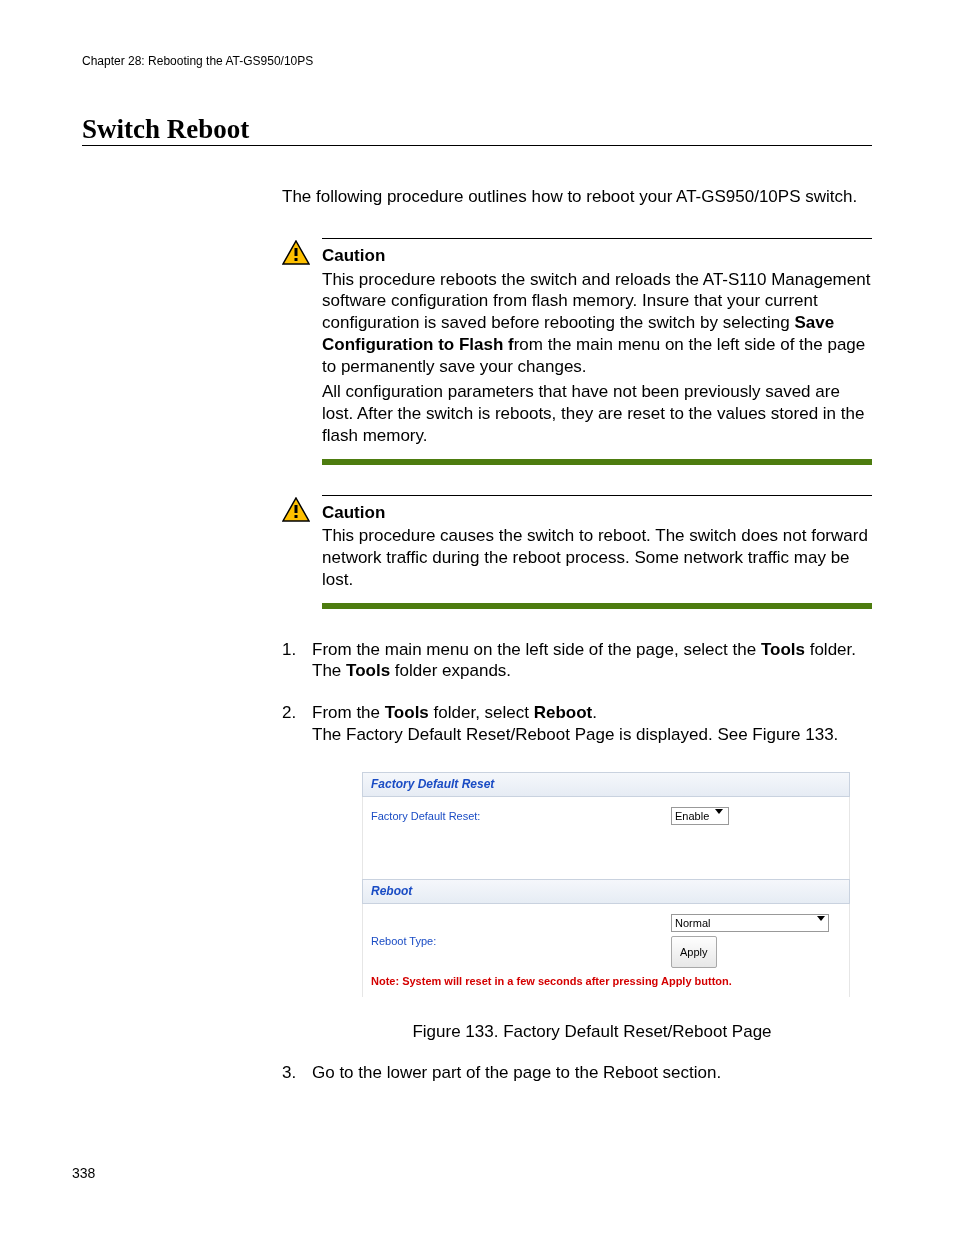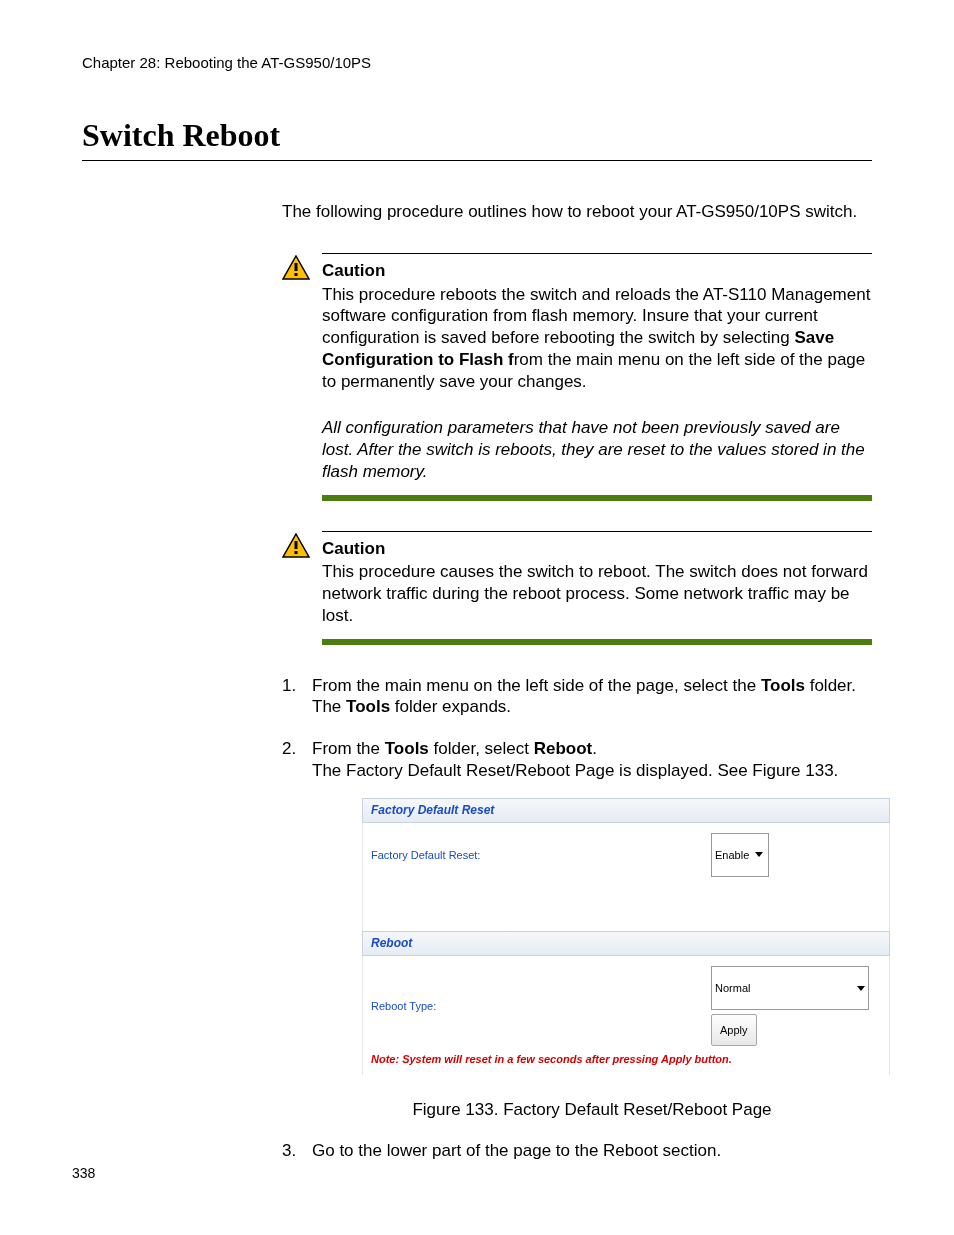--- a/index.html
+++ b/index.html
@@ -10,28 +10,27 @@
     color: #000;
   }
   .page {
     width: 954px;
     height: 1235px;
     position: relative;
     box-sizing: border-box;
     padding: 54px 82px 0 82px;
   }
   .chapter-header {
-    font-size: 15px;
+    font-size: 12px;
     margin-bottom: 46px;
   }
   .section-title {
     font-family: "Times New Roman", Times, serif;
     font-weight: bold;
-    font-size: 32px;
-    padding-bottom: 6px;
+    font-size: 27px;
     border-bottom: 1px solid #000;
     margin-bottom: 40px;
   }
   .content-col {
     margin-left: 200px;
     width: 590px;
     font-size: 17px;
     line-height: 1.28;
   }
   .intro { margin-bottom: 30px; }
@@ -48,43 +47,43 @@
     flex: 1;
     border-top: 1px solid #000;
     border-bottom: 6px solid #4d7c0f;
     padding: 6px 0 12px 0;
   }
   .callout-title {
     font-weight: bold;
     margin-bottom: 2px;
   }
   .callout-text { }
-  .callout-text .p2 { margin-top: 25px; font-style: italic; }
+  .callout-text .p2 { margin-top: 4px; }
   .bold { font-weight: bold; }
 
   ol.steps {
     list-style: none;
     padding: 0;
     margin: 0;
   }
   ol.steps > li {
     position: relative;
     padding-left: 30px;
     margin-bottom: 20px;
   }
   ol.steps > li .num {
     position: absolute;
     left: 0;
     top: 0;
   }
 
   
   .figure-wrap {
-    margin: 16px 0 14px 50px;
-    width: 528px;
+    margin: 26px 0 14px 50px;
+    width: 488px;
     font-size: 11px;
   }
   .panel-header {
     background: linear-gradient(#f5f7fb, #e6ecf4);
     border: 1px solid #c9d2df;
     border-bottom: 1px solid #c9d2df;
     padding: 4px 8px;
     color: #1a4cc4;
     font-weight: bold;
     font-style: italic;
@@ -109,25 +108,25 @@
   .field-label {
     color: #1a4cc4;
     font-size: 11px;
   }
   .field-control {
     width: 170px;
     text-align: left;
   }
   .select-box {
     display: inline-flex;
-    align-items: center;
+    align-items: flex-start;
     background: #fff;
     border: 1px solid #999;
     font-size: 11px;
-    padding: 14px 3px;
+    padding: 1px 3px;
     min-width: 50px;
   }
   .select-box.wide { min-width: 150px; justify-content: space-between; }
   .select-box .tri {
     margin-left: 6px;
     width: 0; height: 0;
     border-left: 4px solid transparent;
     border-right: 4px solid transparent;
     border-top: 5px solid #000;
   }
@@ -139,21 +138,20 @@
     font-size: 11px;
     padding: 8px 8px;
     margin-top: 4px;
     text-align: center;
   }
   .note-line {
     color: #d40000;
     font-weight: bold;
     font-size: 11px;
     margin-top: 6px;
-    font-style: italic;
   }
   .figure-caption {
     text-align: center;
     font-size: 17px;
     margin: 24px 0 0 0;
   }
   .page-number {
     position: absolute;
     bottom: 54px;
     left: 72px;

